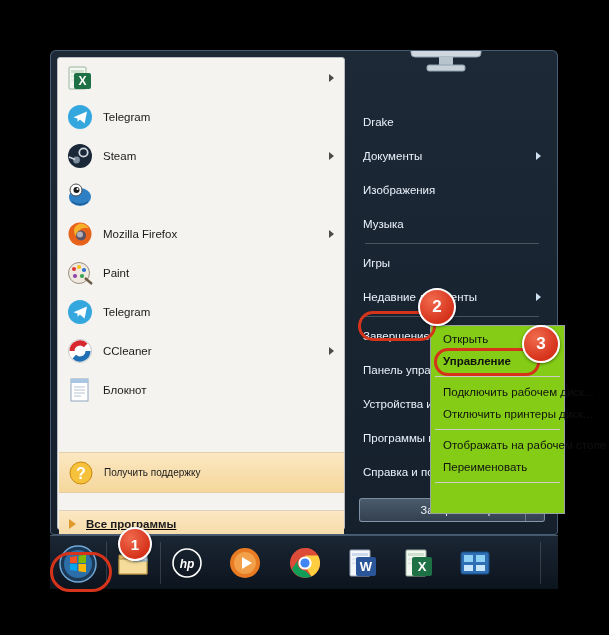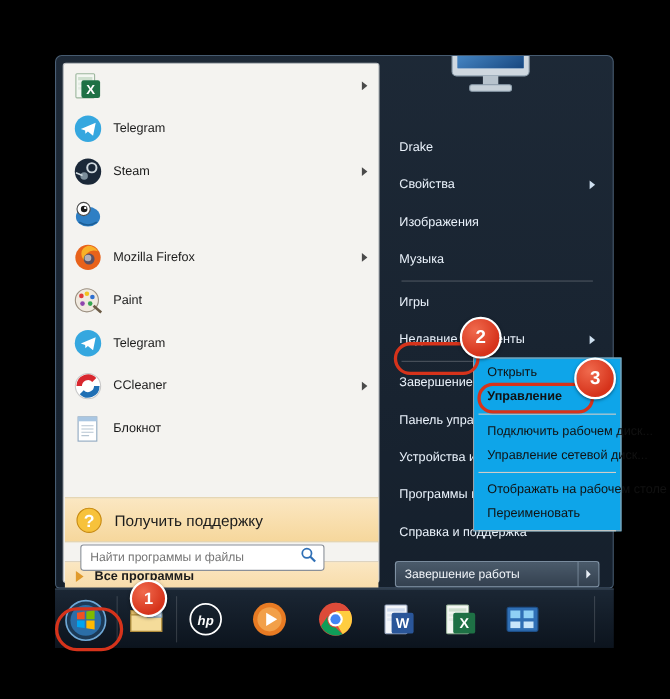--- a/index.html
+++ b/index.html
@@ -84,33 +84,34 @@
     width: 285px;
     height: 41px;
     display: flex;
     align-items: center;
     padding-left: 8px;
     box-sizing: border-box;
     background: linear-gradient(to bottom, #fbe7c2, #f6d79c);
     border-top: 1px solid #e2cfa6;
     border-bottom: 1px solid #e2cfa6;
   }
-  .help-item .lbl { font-size: 14px; color: #1b1b1b; }
+  .help-item .lbl { font-size: 10px; color: #1b1b1b; }
   .allprogs {
     position: absolute;
     left: 1px;
     top: 452px;
     width: 285px;
     height: 27px;
     display: flex;
     align-items: center;
     padding-left: 10px;
     box-sizing: border-box;
     background: linear-gradient(to bottom, #fbe7c2, #f7dba8);
     border-top: 1px solid #ddd3c0;
+    text-decoration: underline;
   }
   .allprogs .tri {
     width: 0; height: 0;
     border-left: 7px solid #e09a2c;
     border-top: 5px solid transparent;
     border-bottom: 5px solid transparent;
     margin-right: 10px;
   }
   .allprogs .lbl { font-size: 11.5px; color: #1b1b1b; font-weight: bold; }
 
@@ -136,24 +137,25 @@
     font-size: 11px;
     color: #6b6b6b;
     font-family: "Liberation Sans", sans-serif;
     background: transparent;
   }
 
   
   .right-pane {
     position: absolute;
     left: 300px;
-    top: 16px;
+    top: 4px;
     width: 202px;
     height: 473px;
     color: #f0f0f0;
+    text-align: right;
   }
   .user-pic {
     position: absolute;
     left: 52px;
     top: -54px;
     width: 86px;
     height: 86px;
   }
   .r-item {
     position: relative;
@@ -214,22 +216,22 @@
     border-bottom: 4px solid transparent;
     display: block;
   }
 
   
   .ctxmenu {
     position: absolute;
     left: 430px;
     top: 325px;
     width: 135px;
-    height: 158px;
-    background: #0ea5e9;
+    height: 189px;
+    background: #84cc16;
     border: 1px solid #9aa0a6;
     box-sizing: border-box;
     padding: 2px 0;
   }
   .ctx-item {
     height: 22px;
     display: flex;
     align-items: center;
     padding-left: 12px;
     font-size: 11.5px;
@@ -447,21 +449,21 @@
           <rect x="36" y="56" width="14" height="8" fill="#b7c3cd"></rect>
           <rect x="24" y="64" width="38" height="6" rx="2" fill="#c6d0d8" stroke="#8fa0ae"></rect>
         </svg>
       </div>
 
       <div style="position:absolute; left:0; top:50px; width:202px;">
         <div class="r-item">
           <span>Drake</span>
         </div>
         <div class="r-item">
-          <span>Свойства</span>
+          <span>Документы</span>
           <span class="rarrow"></span>
         </div>
         <div class="r-item">
           <span>Изображения</span>
         </div>
         <div class="r-item">
           <span>Музыка</span>
         </div>
         <div class="r-sep"></div>
         <div class="r-item">
@@ -491,44 +493,35 @@
       </div>
 
       <div class="shutdown">
         <span class="lbl">Завершение работы</span>
         <span class="sd-arrow">
             <i></i>
           </span>
       </div>
     </div>
 
-    <div class="searchbox" style="left:22px; top:444px; width:222px;">
-      <input type="text" value="" placeholder="Найти программы и файлы" style="">
-      <span>
-        <svg width="15" height="15" viewBox="0 0 15 15">
-          <circle cx="6" cy="6" r="4.2" fill="none" stroke="#2f6fb5" stroke-width="1.6"></circle>
-          <line x1="9.2" y1="9.2" x2="13.5" y2="13.5" stroke="#2f6fb5" stroke-width="2"></line>
-        </svg>
-      </span>
-    </div>
   </div>
 
   <div class="ctxmenu">
     <div class="ctx-item">
       <span>Открыть</span>
     </div>
     <div class="ctx-item bold">
       <span>Управление</span>
     </div>
     <div class="ctx-sep"></div>
     <div class="ctx-item">
       <span>Подключить рабочем диск...</span>
     </div>
     <div class="ctx-item">
-      <span>Управление сетевой диск...</span>
+      <span>Отключить принтеры диск...</span>
     </div>
     <div class="ctx-sep"></div>
     <div class="ctx-item">
       <span>Отображать на рабочем столе</span>
     </div>
     <div class="ctx-item">
       <span>Переименовать</span>
     </div>
     <div class="ctx-sep"></div>
   </div>

